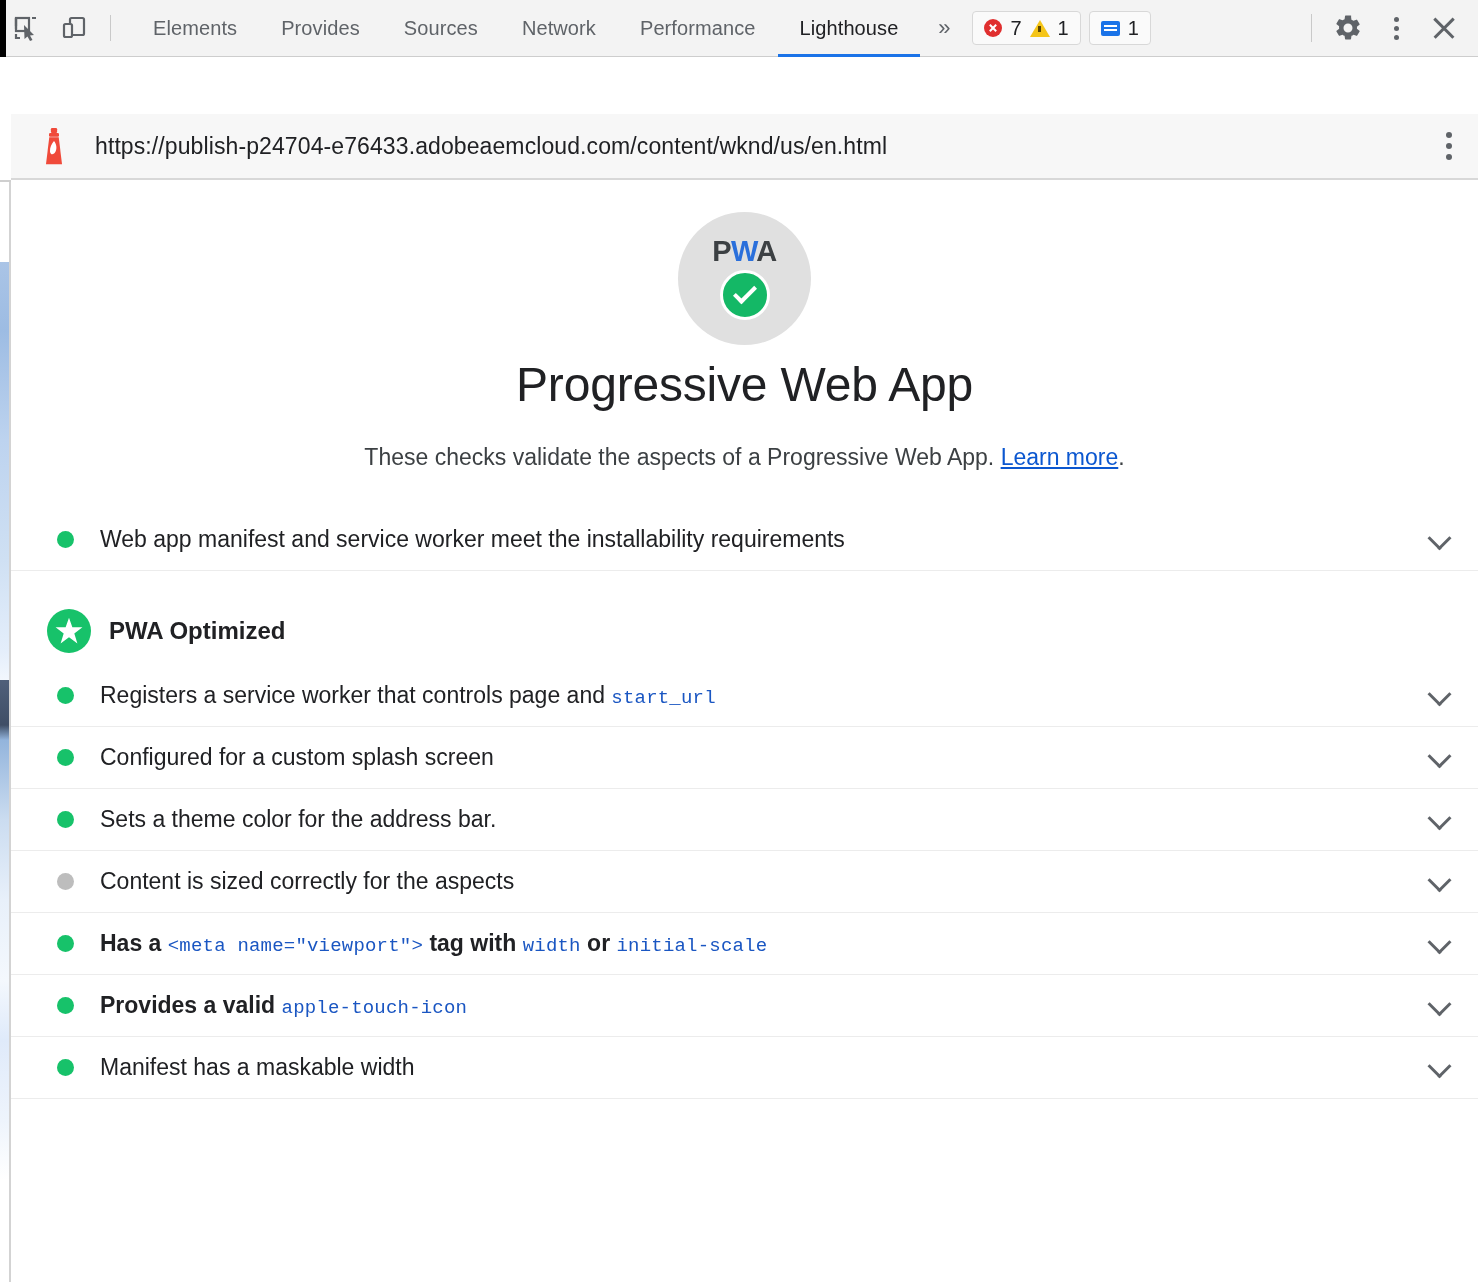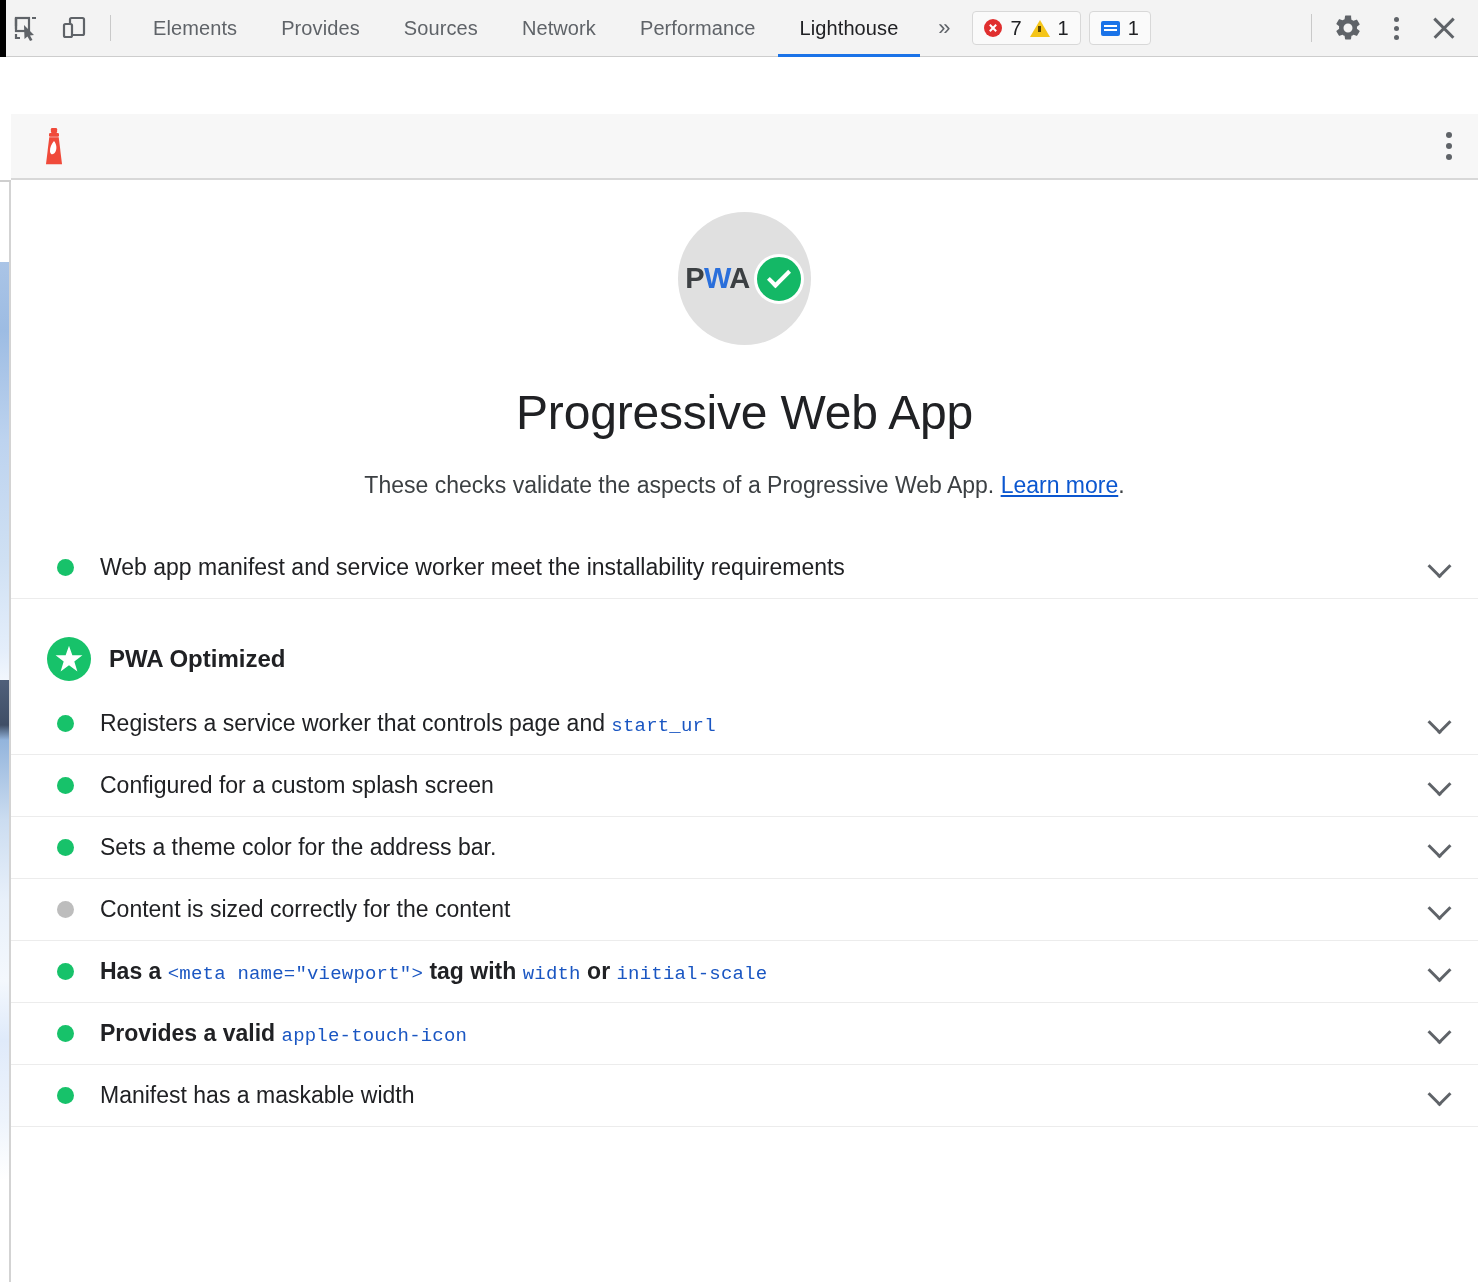--- a/index.html
+++ b/index.html
@@ -195,40 +195,40 @@
 
   
   .report {
     position: absolute; left: 11px; top: 182px; width: 1467px; height: 1100px;
     background: #fff; overflow: hidden;
   }
   .badge-wrap { display:flex; justify-content:center; margin-top: 30px; }
   .badge {
     width: 133px; height: 133px; border-radius: 50%;
     background: #e0e0e0;
-    display:flex; flex-direction:row; align-items:center; justify-content:center;
+    display:flex; flex-direction:column; align-items:center; justify-content:center;
     gap: 4px;
   }
   .pwa-word { font-size: 29px; font-weight: bold; letter-spacing: -0.5px; line-height: 1; }
   .pwa-word .p, .pwa-word .a { color: #3c4043; }
   .pwa-word .w { color: #2a6fdb; }
   .check-circle {
     width: 50px; height: 50px; border-radius: 50%; background: #14b866;
     display:flex; align-items:center; justify-content:center;
     border: 3px solid #fff;
   }
   .check-mark {
     width: 22px; height: 12px;
     border-left: 4.5px solid #fff; border-bottom: 4.5px solid #fff;
     transform: rotate(-45deg) translate(2px,-2px);
   }
 
   .report-title {
     text-align: center; font-size: 48px; color: #202124;
-    margin-top: 40px; font-weight: normal; letter-spacing: -0.2px;
+    margin-top: 12px; font-weight: normal; letter-spacing: -0.2px;
   }
   .report-sub {
     text-align: center; font-size: 23px; color: #3c4043; margin-top: 20px;
   }
   .report-sub a { color: #0b57d0; text-decoration: underline; }
 
   .section { margin-top: 38px; }
   .section-head {
     display: flex; align-items: center; gap: 18px;
     padding-left: 36px; height: 44px;
@@ -358,20 +358,21 @@
   </div>
 
 
   <div class="url-bar">
     <svg class="lh-logo" viewBox="0 0 24 30" aria-hidden="true">
       <rect x="9.5" y="0.5" width="5" height="4" rx="1" fill="#f04a3a"></rect>
       <rect x="8" y="4.5" width="8" height="3" rx="1" fill="#f04a3a"></rect>
       <path d="M8.2 8 h7.6 l2.6 21.5 h-12.8 z" fill="#f04a3a"></path>
       <path d="M12 11 c2.2 2.6 2.6 6.6 0.8 9.2 c-1.6 2.2 -3.8 1.6 -4 -0.9 c-0.2 -3 1.3 -6.1 3.2 -8.3 z" fill="#ffffff"></path>
     </svg>
+    <div class="url-text">https://publish-p24704-e76433.adobeaemcloud.com/content/wknd/us/en.html</div>
     <div class="url-kebab">
         <i></i>
         <i></i>
         <i></i>
       </div>
   </div>
 
   <div class="report">
 
     <div class="badge-wrap">
@@ -422,21 +423,21 @@
         </div>
 
         <div class="audit-row">
           <span class="status-dot pass"></span>
           <span class="audit-text"><span>Sets a theme color for the address bar.</span></span>
           <span class="chev"></span>
         </div>
 
         <div class="audit-row">
           <span class="status-dot na"></span>
-          <span class="audit-text"><span>Content is sized correctly for the content</span></span>
+          <span class="audit-text"><span>Content is sized correctly for the aspects</span></span>
           <span class="chev"></span>
         </div>
 
         <div class="audit-row">
           <span class="status-dot pass"></span>
           <span class="audit-text"><span class="bold">Has a </span><code>&lt;meta name="viewport"&gt;</code><span class="bold"> tag with </span><code>width</code><span class="bold"> or </span><code>initial-scale</code></span>
           <span class="chev"></span>
         </div>
 
         <div class="audit-row">

